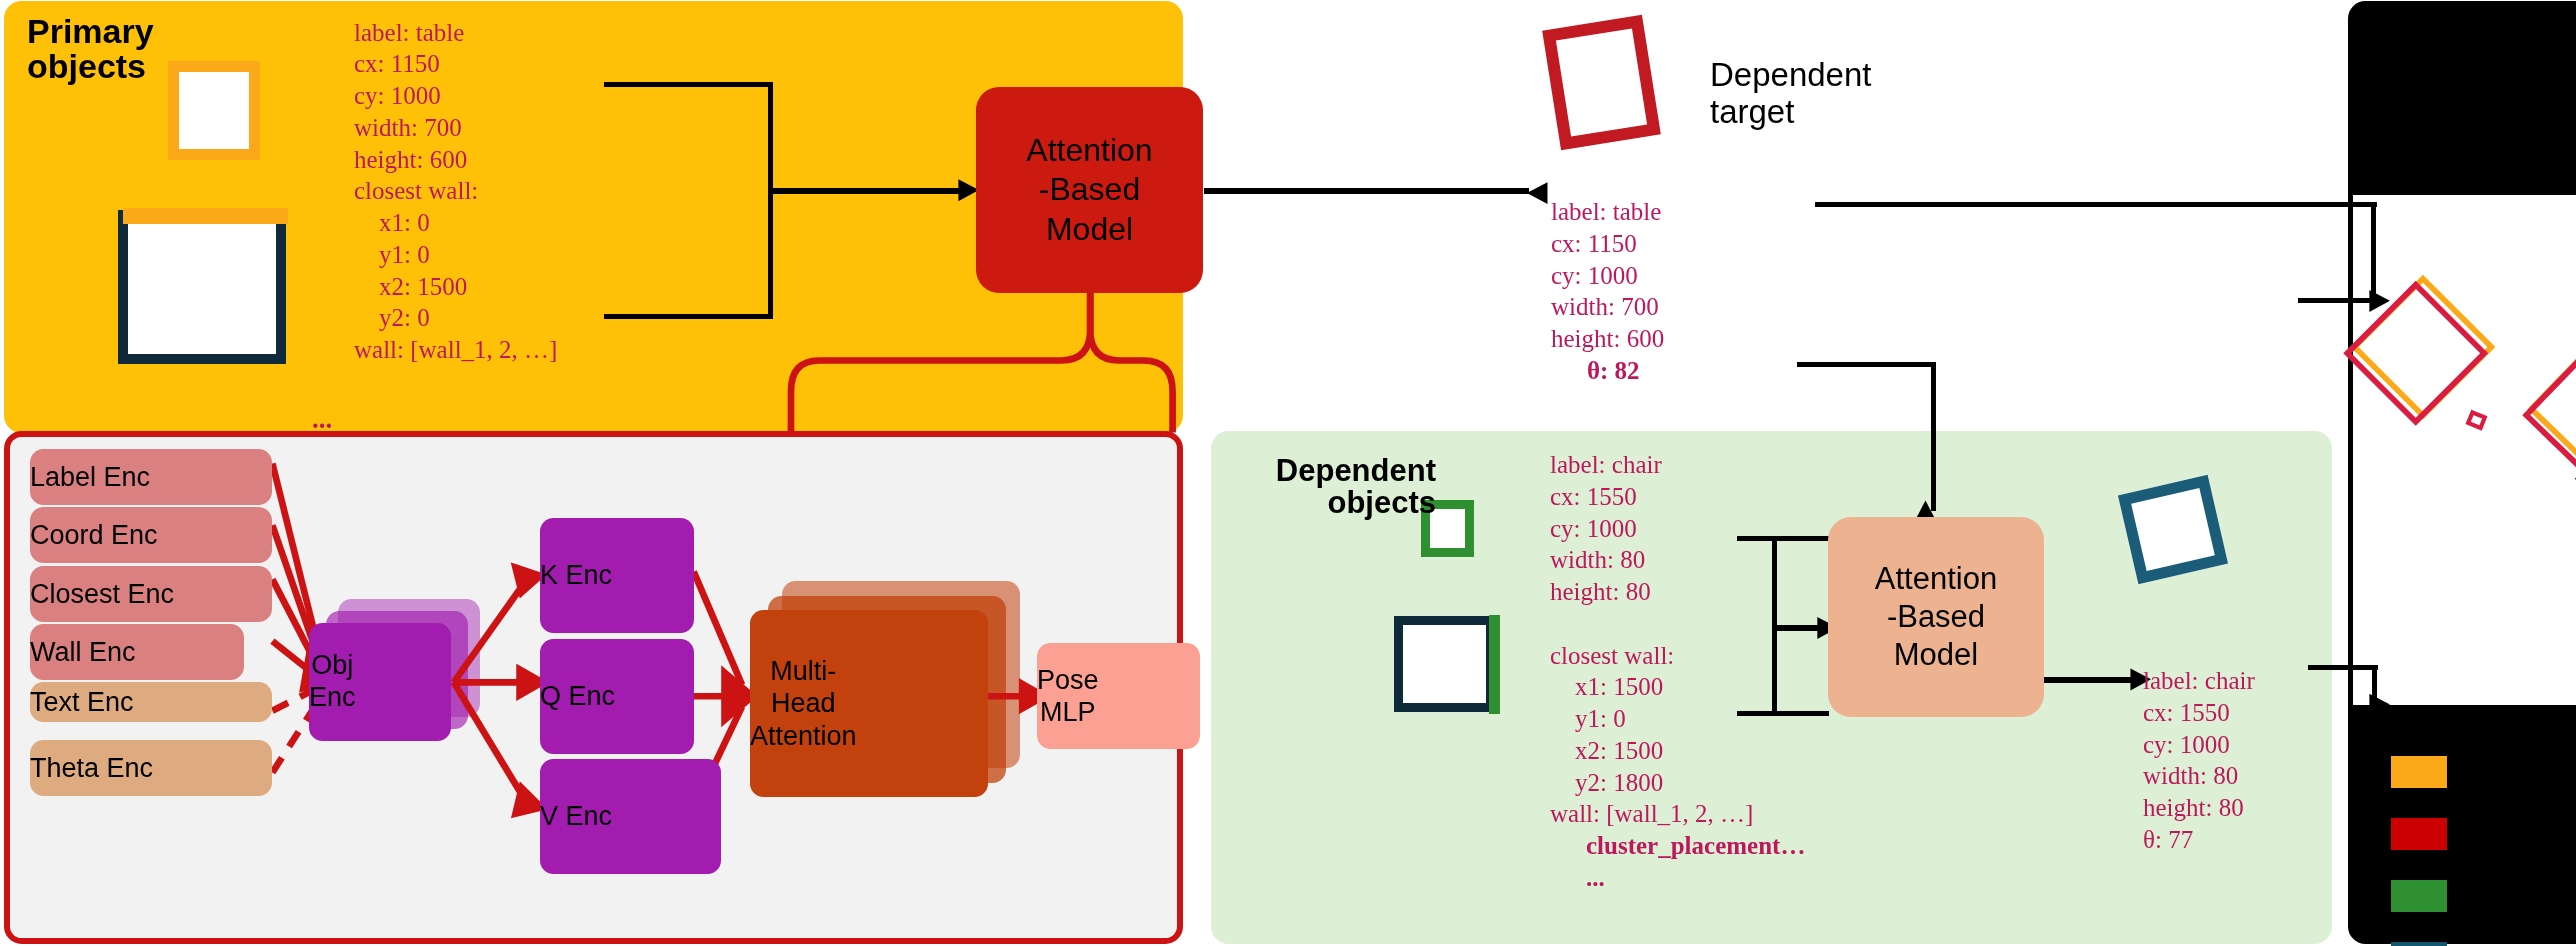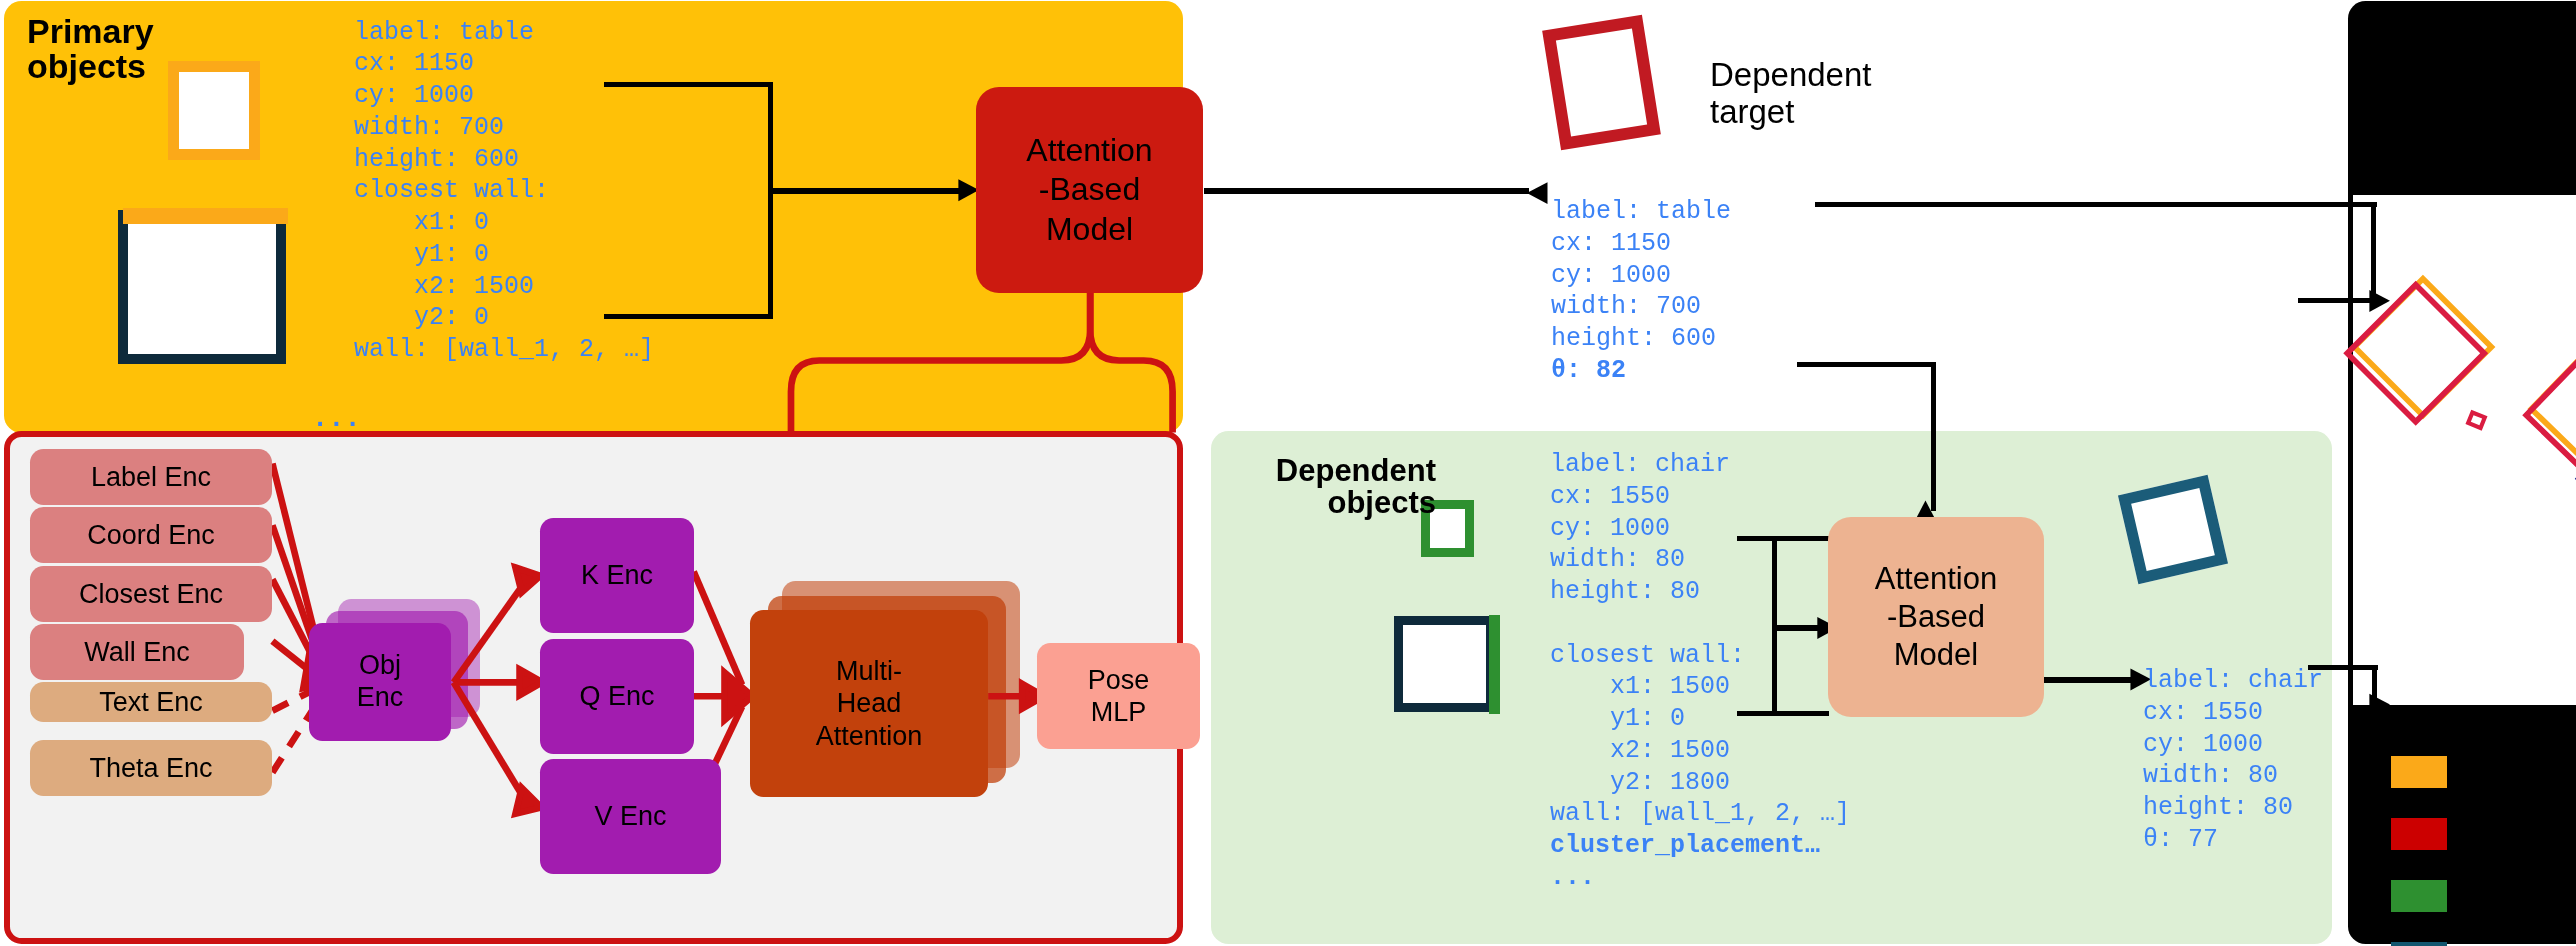--- a/index.html
+++ b/index.html
@@ -13,46 +13,46 @@
   #dependent-panel{left:1211px;top:431px;width:1121px;height:513px;background:#DDEFD5;border-radius:17.5px;z-index:6;}
   #scene-panel{left:2348px;top:1px;width:539px;height:943px;background:#000000;border-radius:17.5px;z-index:7;}
 
   
   .head{position:absolute;font-weight:bold;color:#000;line-height:1.02;z-index:20;white-space:pre-line;}
   #primary-heading{left:27px;top:14.4px;font-size:34px;}
   #dependent-objects-heading{left:1230px;top:455px;font-size:31px;text-align:right;width:206px;}
   #dependent-target-heading{left:1710px;top:57px;font-size:33px;font-weight:normal;line-height:1.12;}
 
   
-  .mono{position:absolute;font-family:Liberation Mono, monospace;
-        font-size:25px;line-height:1.27;color:#3b82f6;white-space:pre;z-index:20;}
+  .mono{position:absolute;font-family:Liberation Serif, serif;
+        font-size:25px;line-height:1.27;color:#be185d;white-space:pre;z-index:20;}
   #primary-spec{left:354px;top:16.5px;}
   #target-spec{left:1551px;top:196px;}
   #dep-spec{left:1550px;top:449px;}
   #dep-out-spec{left:2143px;top:665px;}
-  .bold-line{font-weight:bold;}
+  .bold-line{font-weight:bold;margin-left:36px;}
   #primary-dots{left:312px;top:402px;font-size:27px;font-weight:bold;}
 
   
   .objbox{position:absolute;background:#ffffff;box-sizing:border-box;z-index:15;}
 
   
   .rotbox{position:absolute;background:#ffffff;box-sizing:border-box;z-index:15;}
 
   
   .modelbox{position:absolute;display:flex;align-items:center;justify-content:center;
             text-align:center;color:#000;box-sizing:border-box;z-index:18;
             font-family:"Liberation Sans",sans-serif;}
   #attn-primary{left:976px;top:87px;width:227px;height:206px;background:#CC1A10;
                 border-radius:23px;font-size:32px;line-height:1.22;}
   #attn-dependent{left:1828px;top:517px;width:216px;height:200px;background:#EDB391;
                   border-radius:23px;font-size:31px;line-height:1.22;}
 
   
-  .pill{position:absolute;display:flex;align-items:center;justify-content:center;
+  .pill{position:absolute;display:flex;align-items:center;
         border-radius:13.4px;color:#000;font-size:27px;z-index:18;box-sizing:border-box;}
   .enc-red{background:#DB8080;}
   .enc-tan{background:#DDAB7F;}
   .enc-pink{background:#a21caf;}
   .enc-peach{background:#c2410c;}
   .stack-ghost{position:absolute;border-radius:13.4px;z-index:16;}
 
   
   .ln{position:absolute;background:#000;z-index:14;}
   svg.overlay{position:absolute;left:0;top:0;width:2890px;height:946px;z-index:17;pointer-events:none;}

